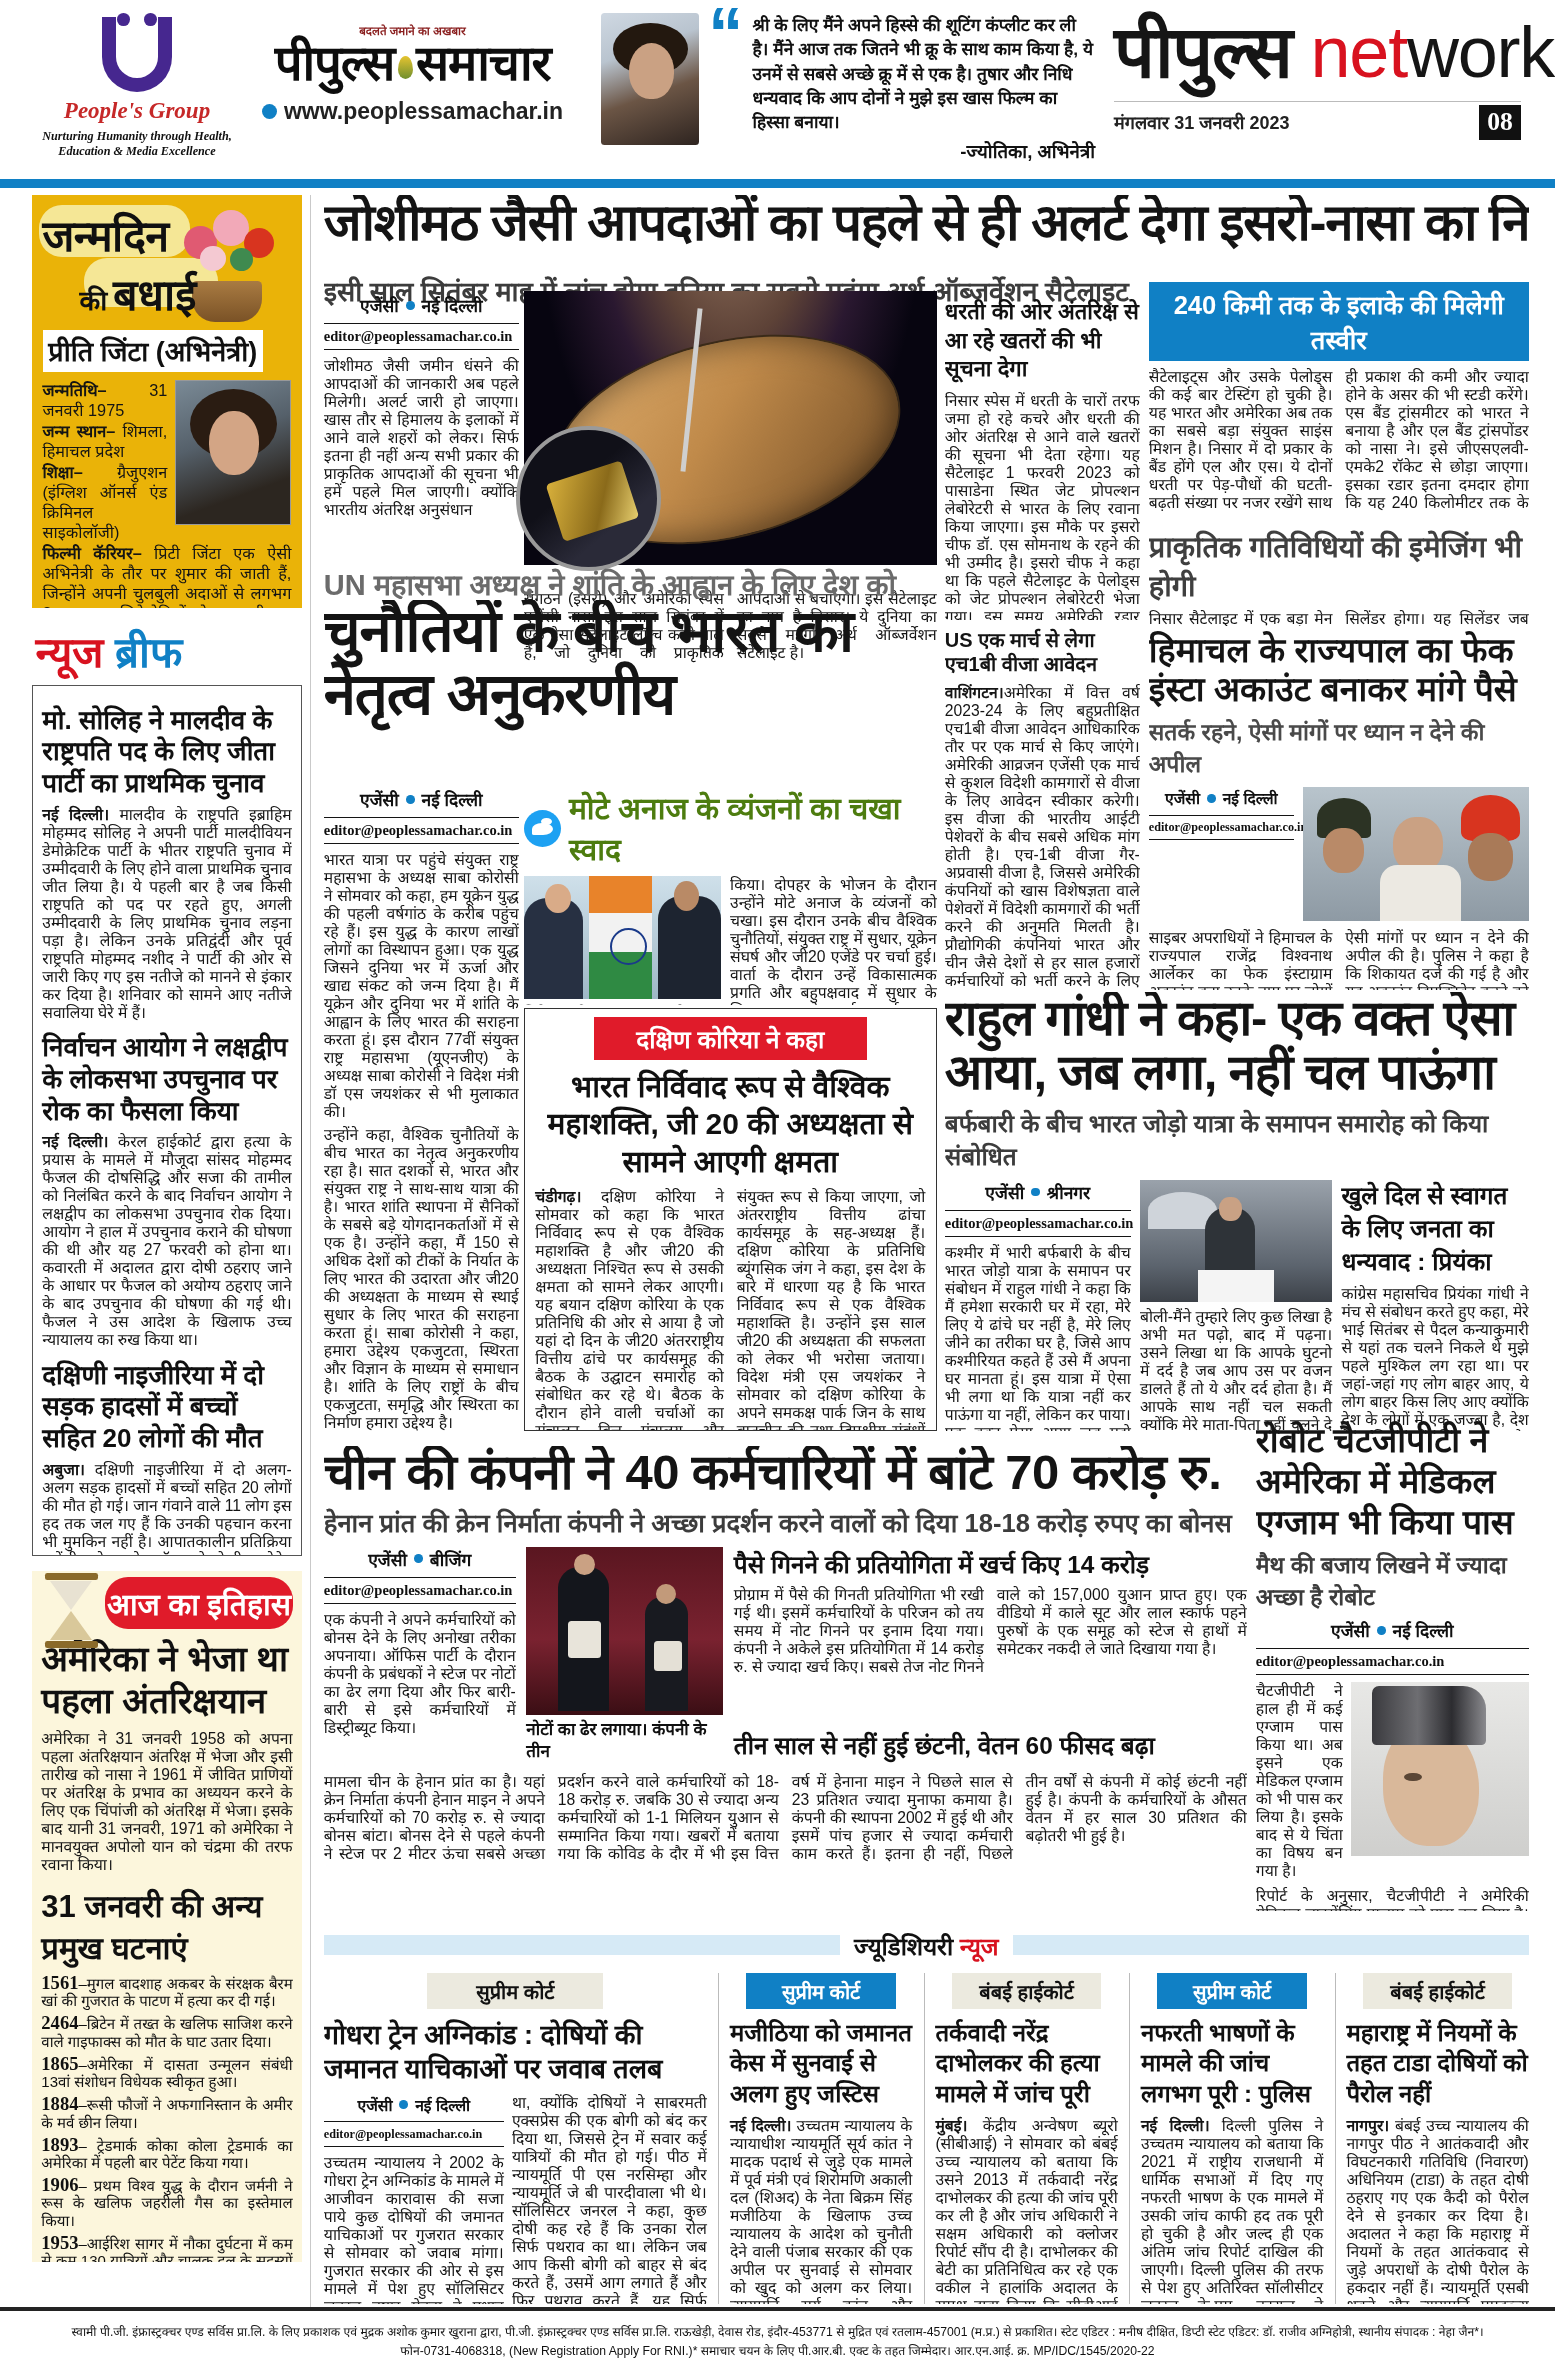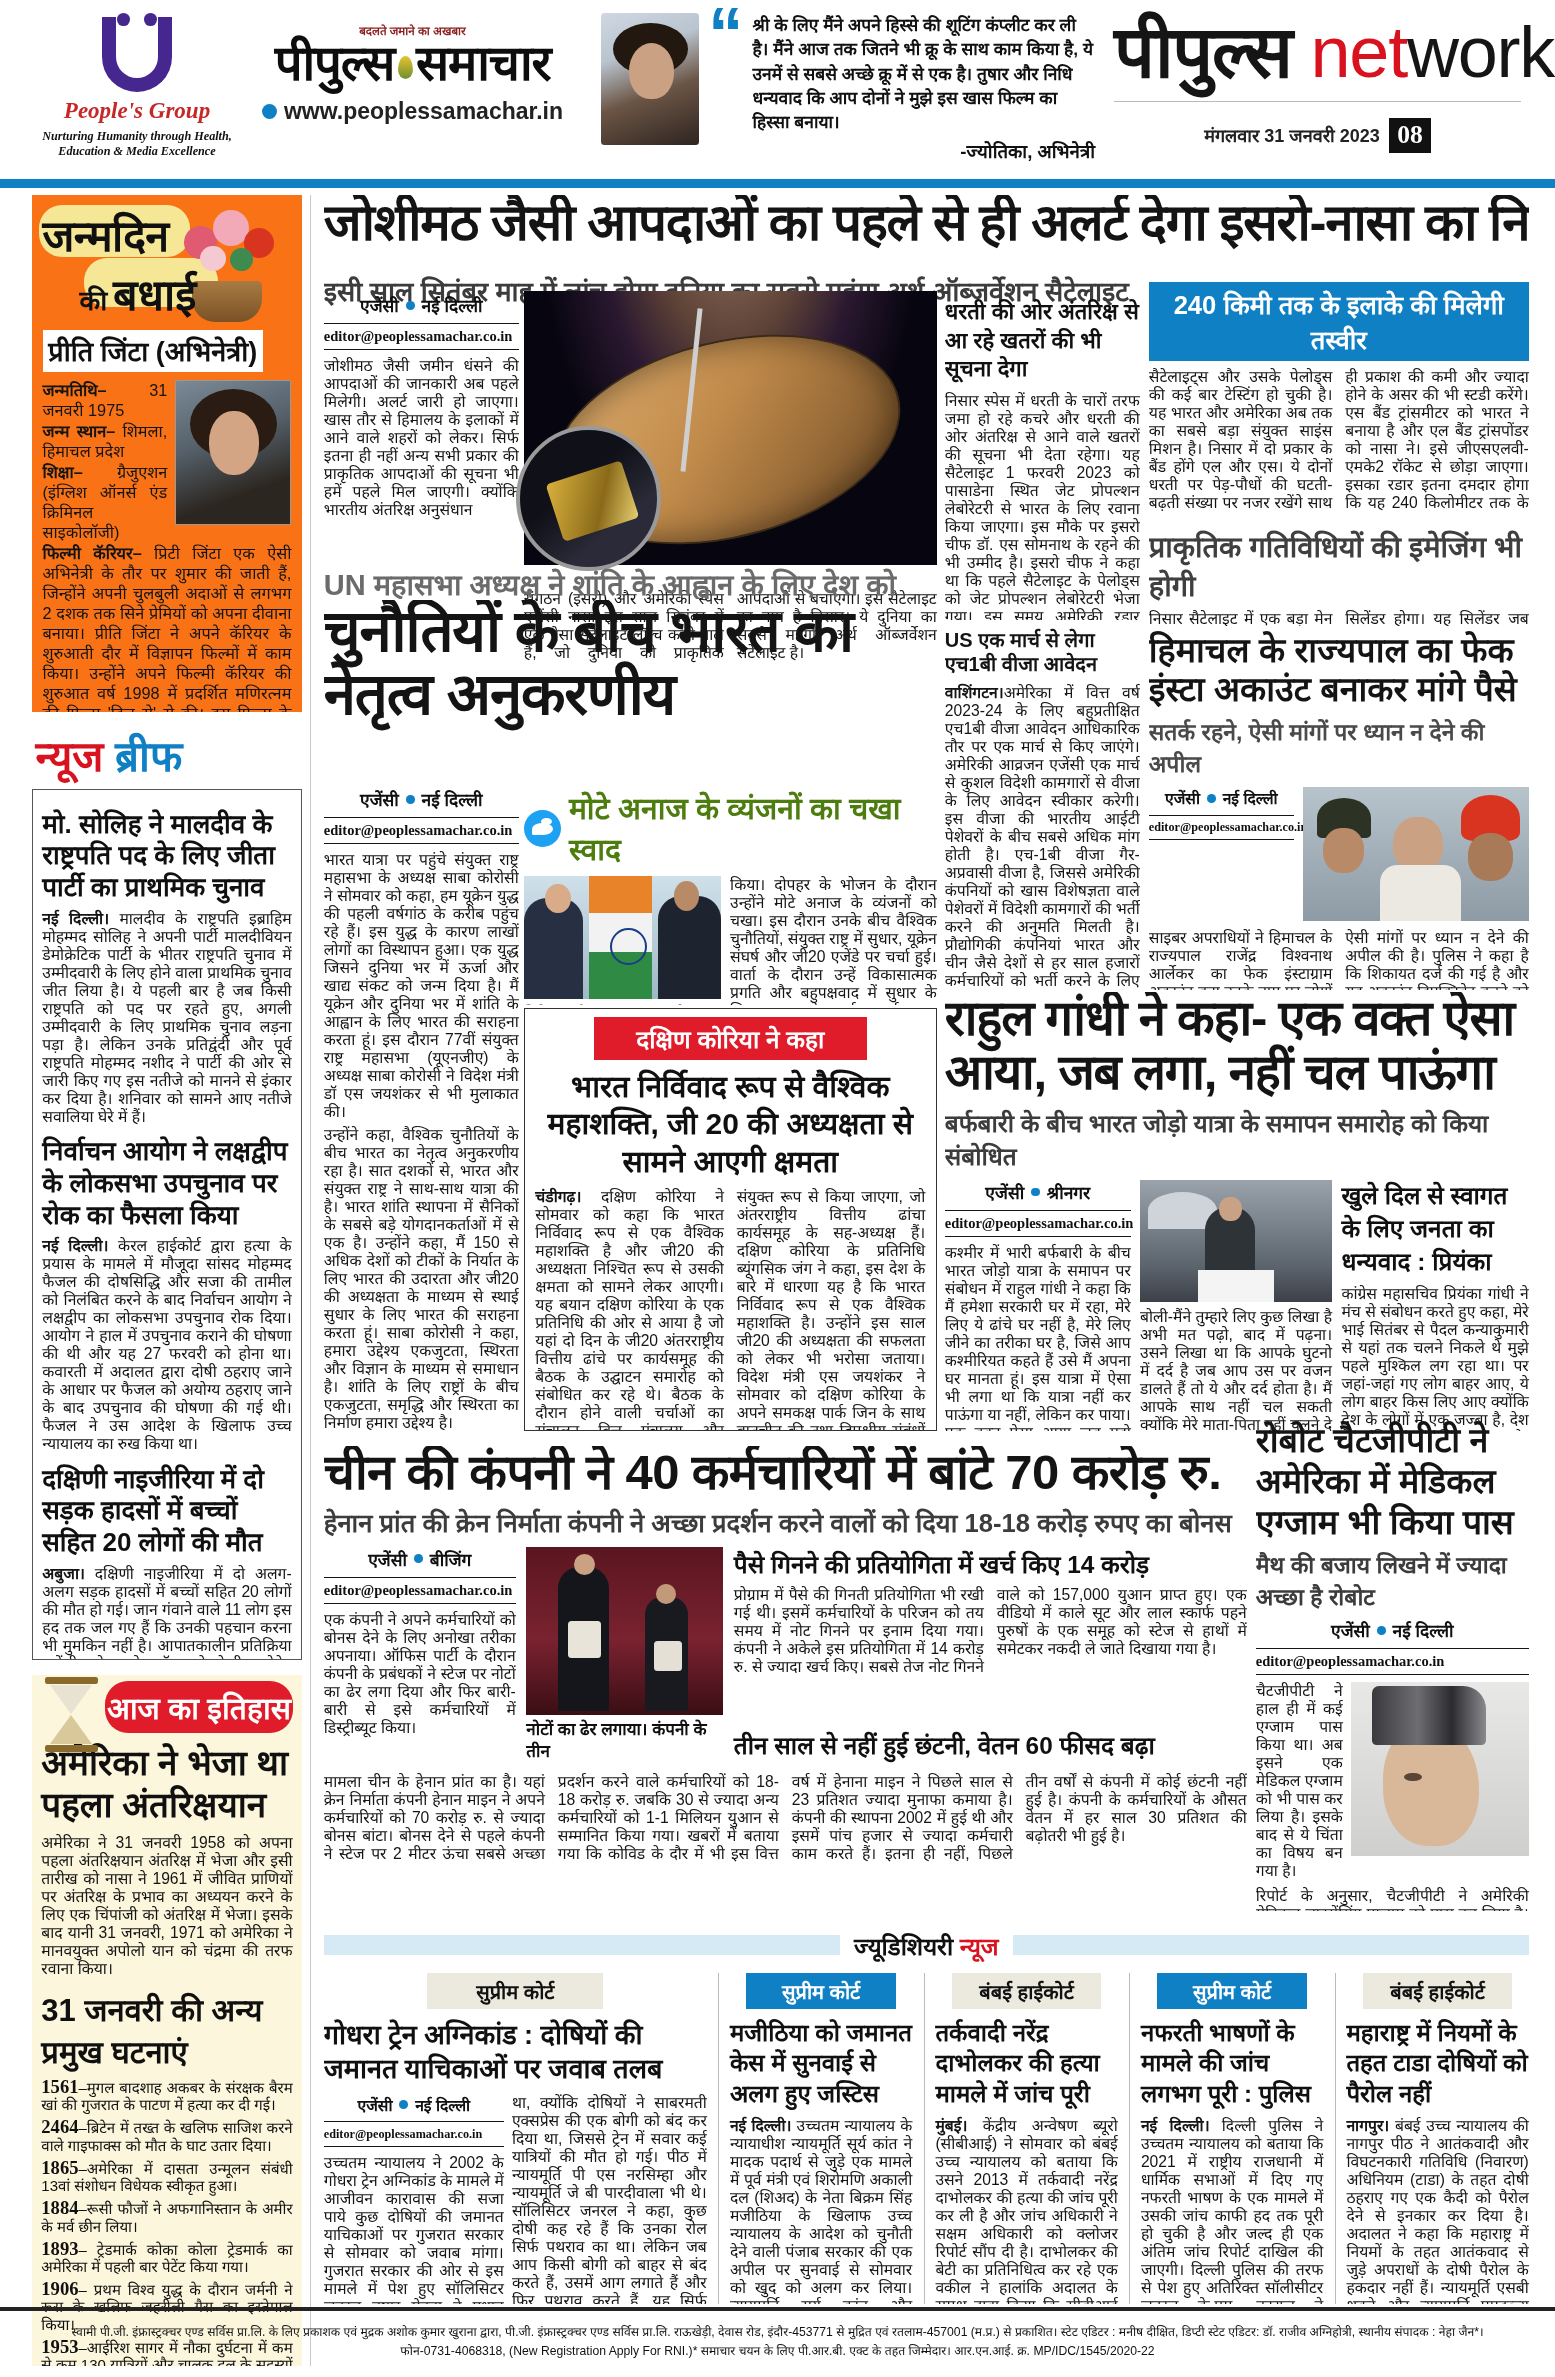--- a/index.html
+++ b/index.html
@@ -25,21 +25,21 @@
   .actress-photo .face{position:absolute;left:28px;top:30px;width:45px;height:56px;border-radius:50% 50% 46% 46%;background:#caa183}
   .actress-photo .hair{position:absolute;left:11.6px;top:10.5px;width:75px;height:52px;border-radius:50%;background:#23180f}
   .qmark{font-size:70px;line-height:41px;color:#1080c5;font-weight:800;flex:0 0 auto}
   .qtext{font-size:17.4px;font-weight:bold;line-height:1.4;color:#111}
   .qattr{text-align:right;margin-top:4.6px;font-size:18.6px}
   .net-zone{position:absolute;right:34px;top:15px;width:407px;text-align:right}
   .net-line{font-size:72px;font-weight:800;letter-spacing:-1.2px;line-height:1.05;white-space:nowrap}
   .net-line .hin{color:#151515}
   .net-line .net{color:#d8121f;font-weight:500}
   .net-line .work{color:#151515;font-weight:500}
-  .date-row{margin-top:10.5px;display:flex;justify-content:center;align-items:center;gap:9.3px;border-top:1.2px solid #bbb;padding-top:16px}
+  .date-row{margin-top:10.5px;display:flex;justify-content:space-between;align-items:center;gap:9.3px;border-top:1.2px solid #bbb;padding-top:3px}
   .date-txt{font-size:18px;font-weight:bold;color:#222}
   .pageno{background:#111;color:#fff;font-family:"Liberation Serif",serif;font-size:25.6px;font-weight:bold;padding:2.3px 8.1px}
   .bluebar{height:9.3px;background:#1080c5;margin:0}
   
   .content{display:flex;padding:7px 32px 0 32px;gap:12.8px}
   .sidebar{width:279px;flex:0 0 auto;border-right:1.2px solid #c9c9c9;padding-right:8.1px}
   .main{position:relative;width:1205px;height:2114px;flex:0 0 auto}
   .abs{position:absolute;overflow:hidden}
   
   .hl{font-weight:800;color:#141414}
@@ -101,21 +101,21 @@
   .chn .headA{position:absolute;left:24%;top:4%;width:11%;height:13%;background:#caa183;border-radius:50%}
   .chn .headB{position:absolute;right:24%;top:22%;width:10%;height:12%;background:#c29a7a;border-radius:50%}
   .rob{background:linear-gradient(180deg,#e8e8e6,#cfcfcd)}
   .rob .head{position:absolute;left:18%;top:22%;width:54%;height:72%;background:#d9b89a;border-radius:46% 54% 42% 46%}
   .rob .mech{position:absolute;left:12%;top:2%;width:64%;height:34%;background:linear-gradient(90deg,#3a3a3e,#6e6e72 40%,#2c2c30 70%,#8a8a8e);border-radius:7px 23px 4.6px 4.6px}
   .rob .eye{position:absolute;left:30%;top:52%;width:10%;height:5%;background:#5a4636;border-radius:50%}
   .preity{width:116px;height:145px;float:right;margin:0 0 5.8px 8.1px;background:linear-gradient(160deg,#7a8a96 0%,#55606a 40%,#2c2620 75%);position:relative;overflow:hidden;border:0.6px solid #999}
   .preity .hair{position:absolute;left:14px;top:8.1px;width:87px;height:70px;border-radius:50%;background:#2a1c12}
   .preity .face{position:absolute;left:33px;top:30px;width:50px;height:64px;border-radius:48%;background:#d3a585}
   
-  .bday{background:#f97316;height:517px;padding:9.3px 10.5px;position:relative;overflow:hidden}
+  .bday{background:#eab308;height:413px;padding:9.3px 10.5px;position:relative;overflow:hidden}
   .bday-title{position:relative;height:122px}
   .bd-pill{position:absolute;background:#f5e796;border-radius:23px}
   .bday-t1{font-size:43px;font-weight:800;letter-spacing:-0.6px;position:relative}
   .bday-t2{font-size:27px;font-weight:800;position:relative;display:inline-block;margin-right:5.8px}
   .bday-t3{font-size:43px;font-weight:800;position:relative;display:inline-block}
   .basket{position:absolute;right:0;top:0;width:128px;height:122px}
   .basket .bk{position:absolute;left:29px;bottom:4.6px;width:70px;height:41px;background:linear-gradient(180deg,#a97b42,#7a5226);border-radius:4.6px 4.6px 23px 23px}
   .basket .fl{position:absolute;border-radius:50%}
   .bday-name{background:#fff;display:inline-block;font-size:27px;font-weight:800;padding:2.3px 5.8px;margin:3.5px 0 8.1px 0}
   .bday .bt{font-size:16.3px;line-height:20px}

